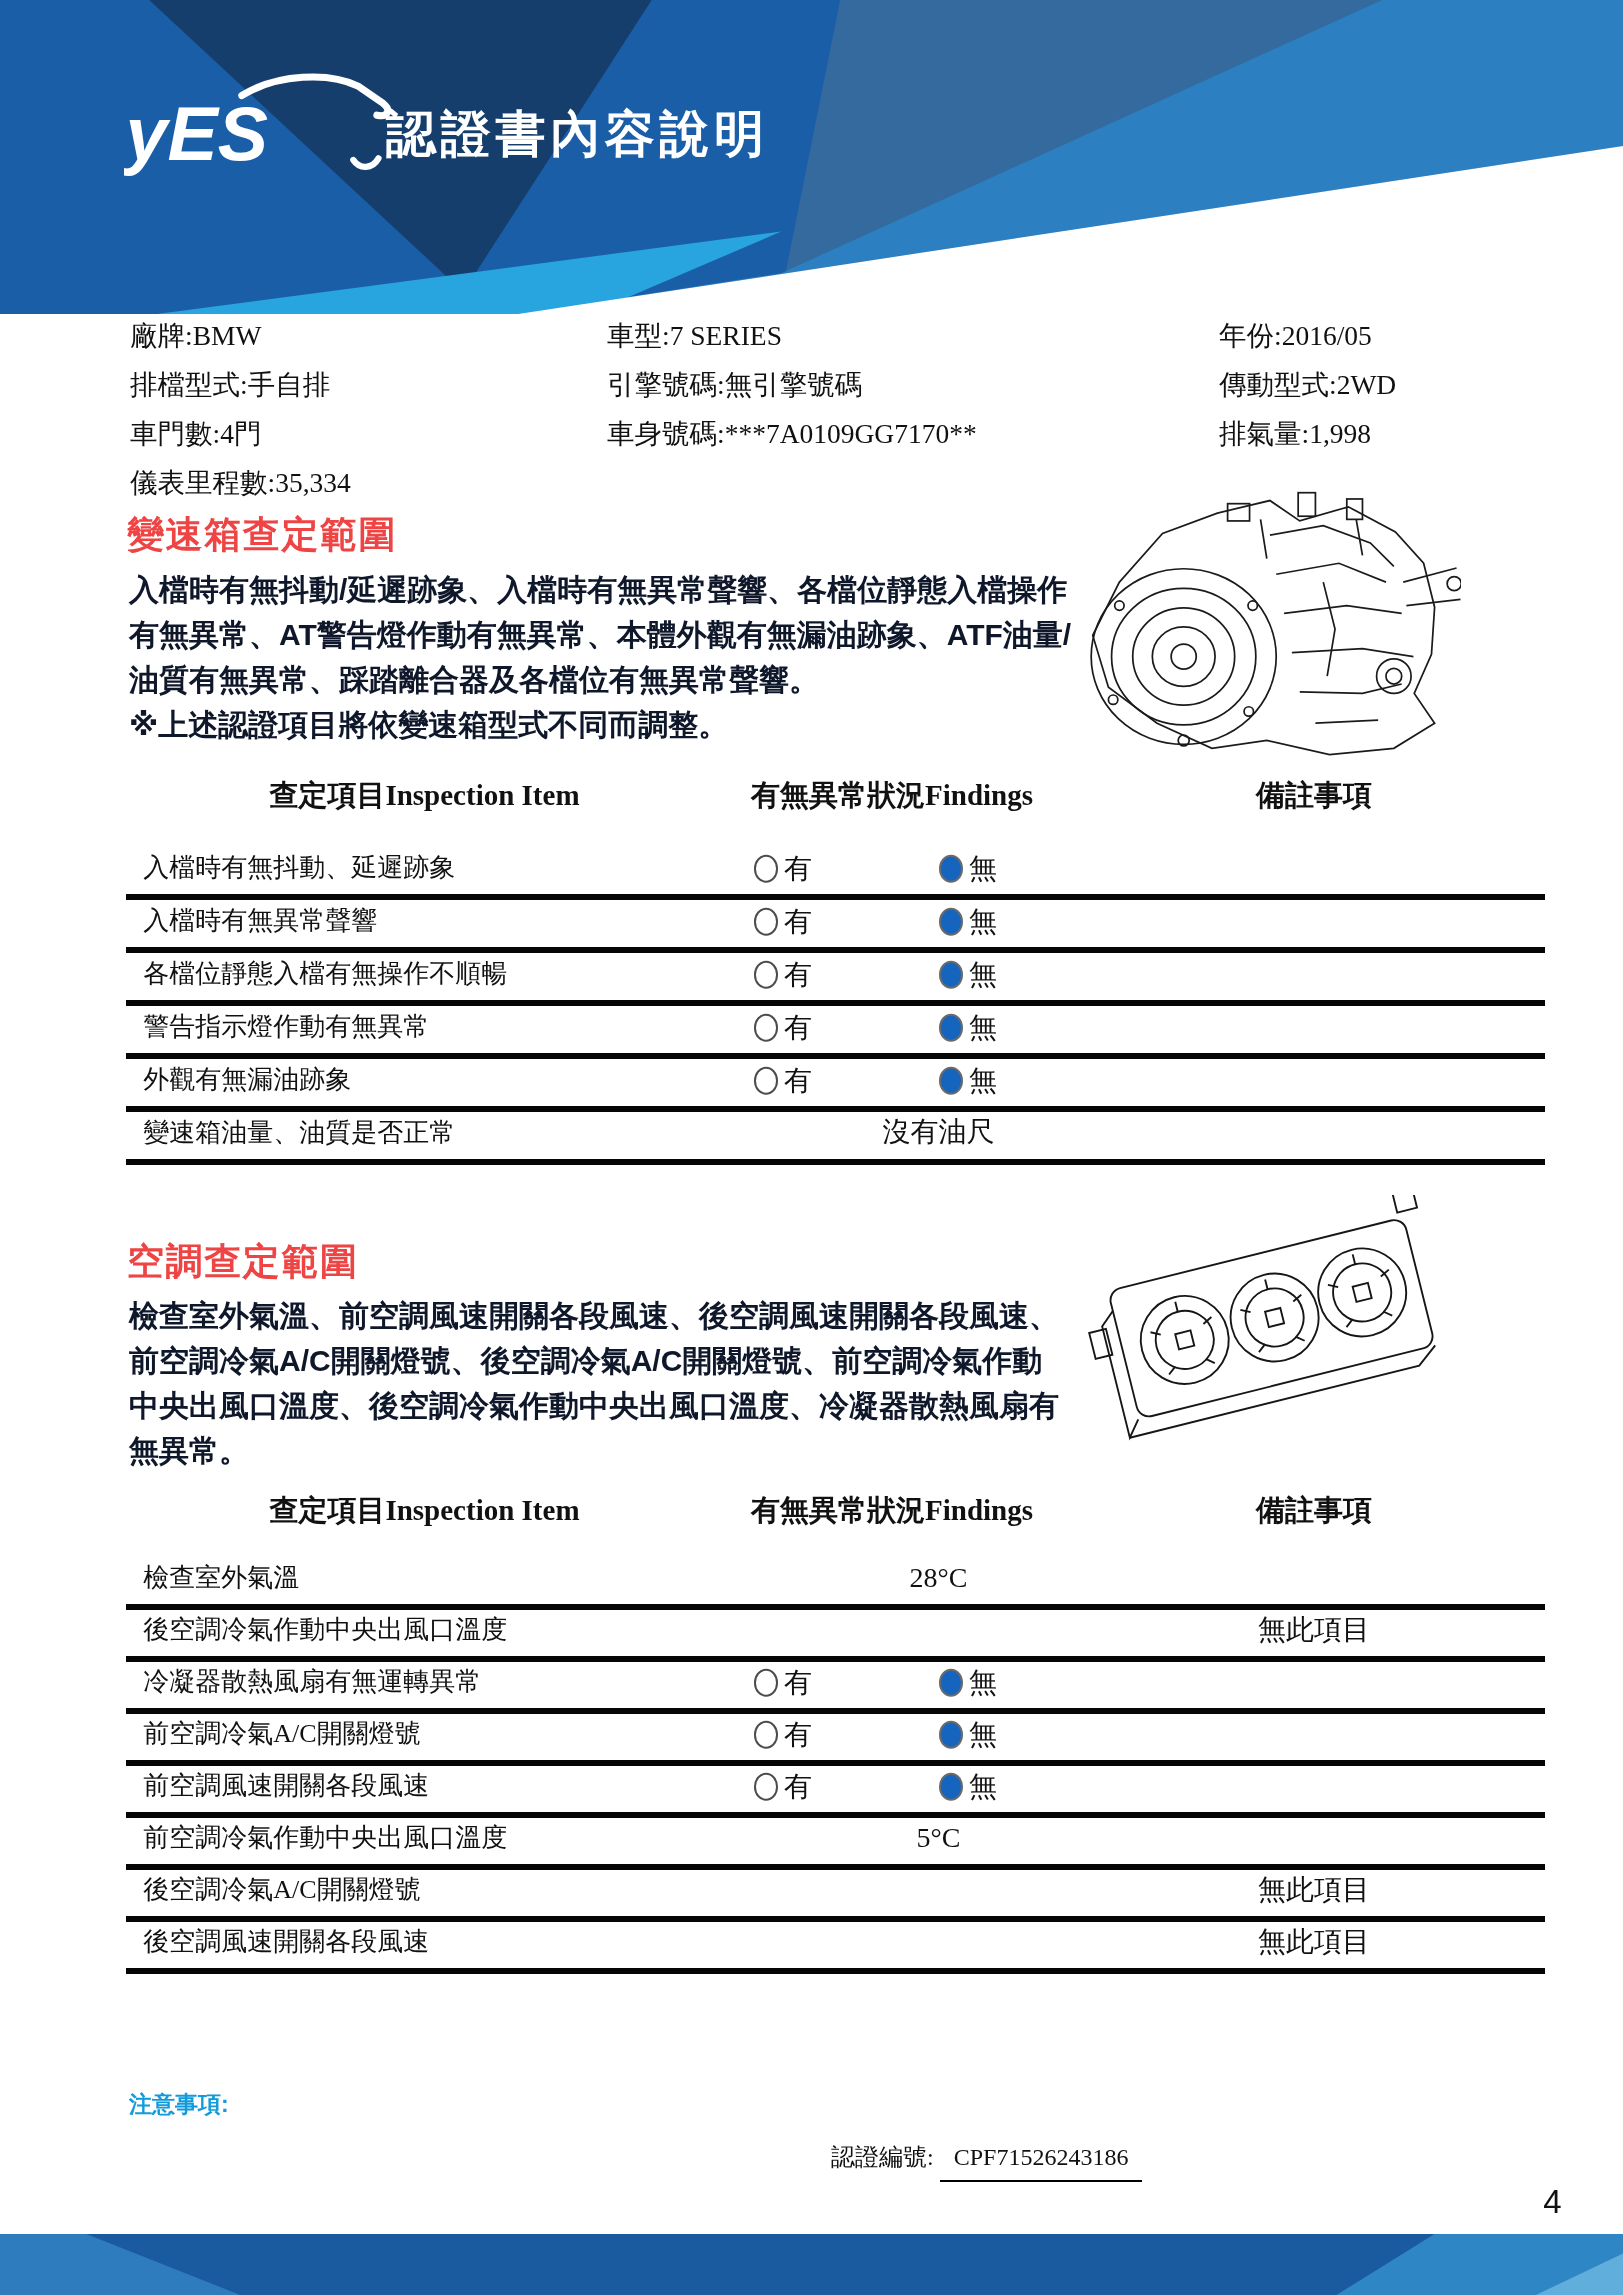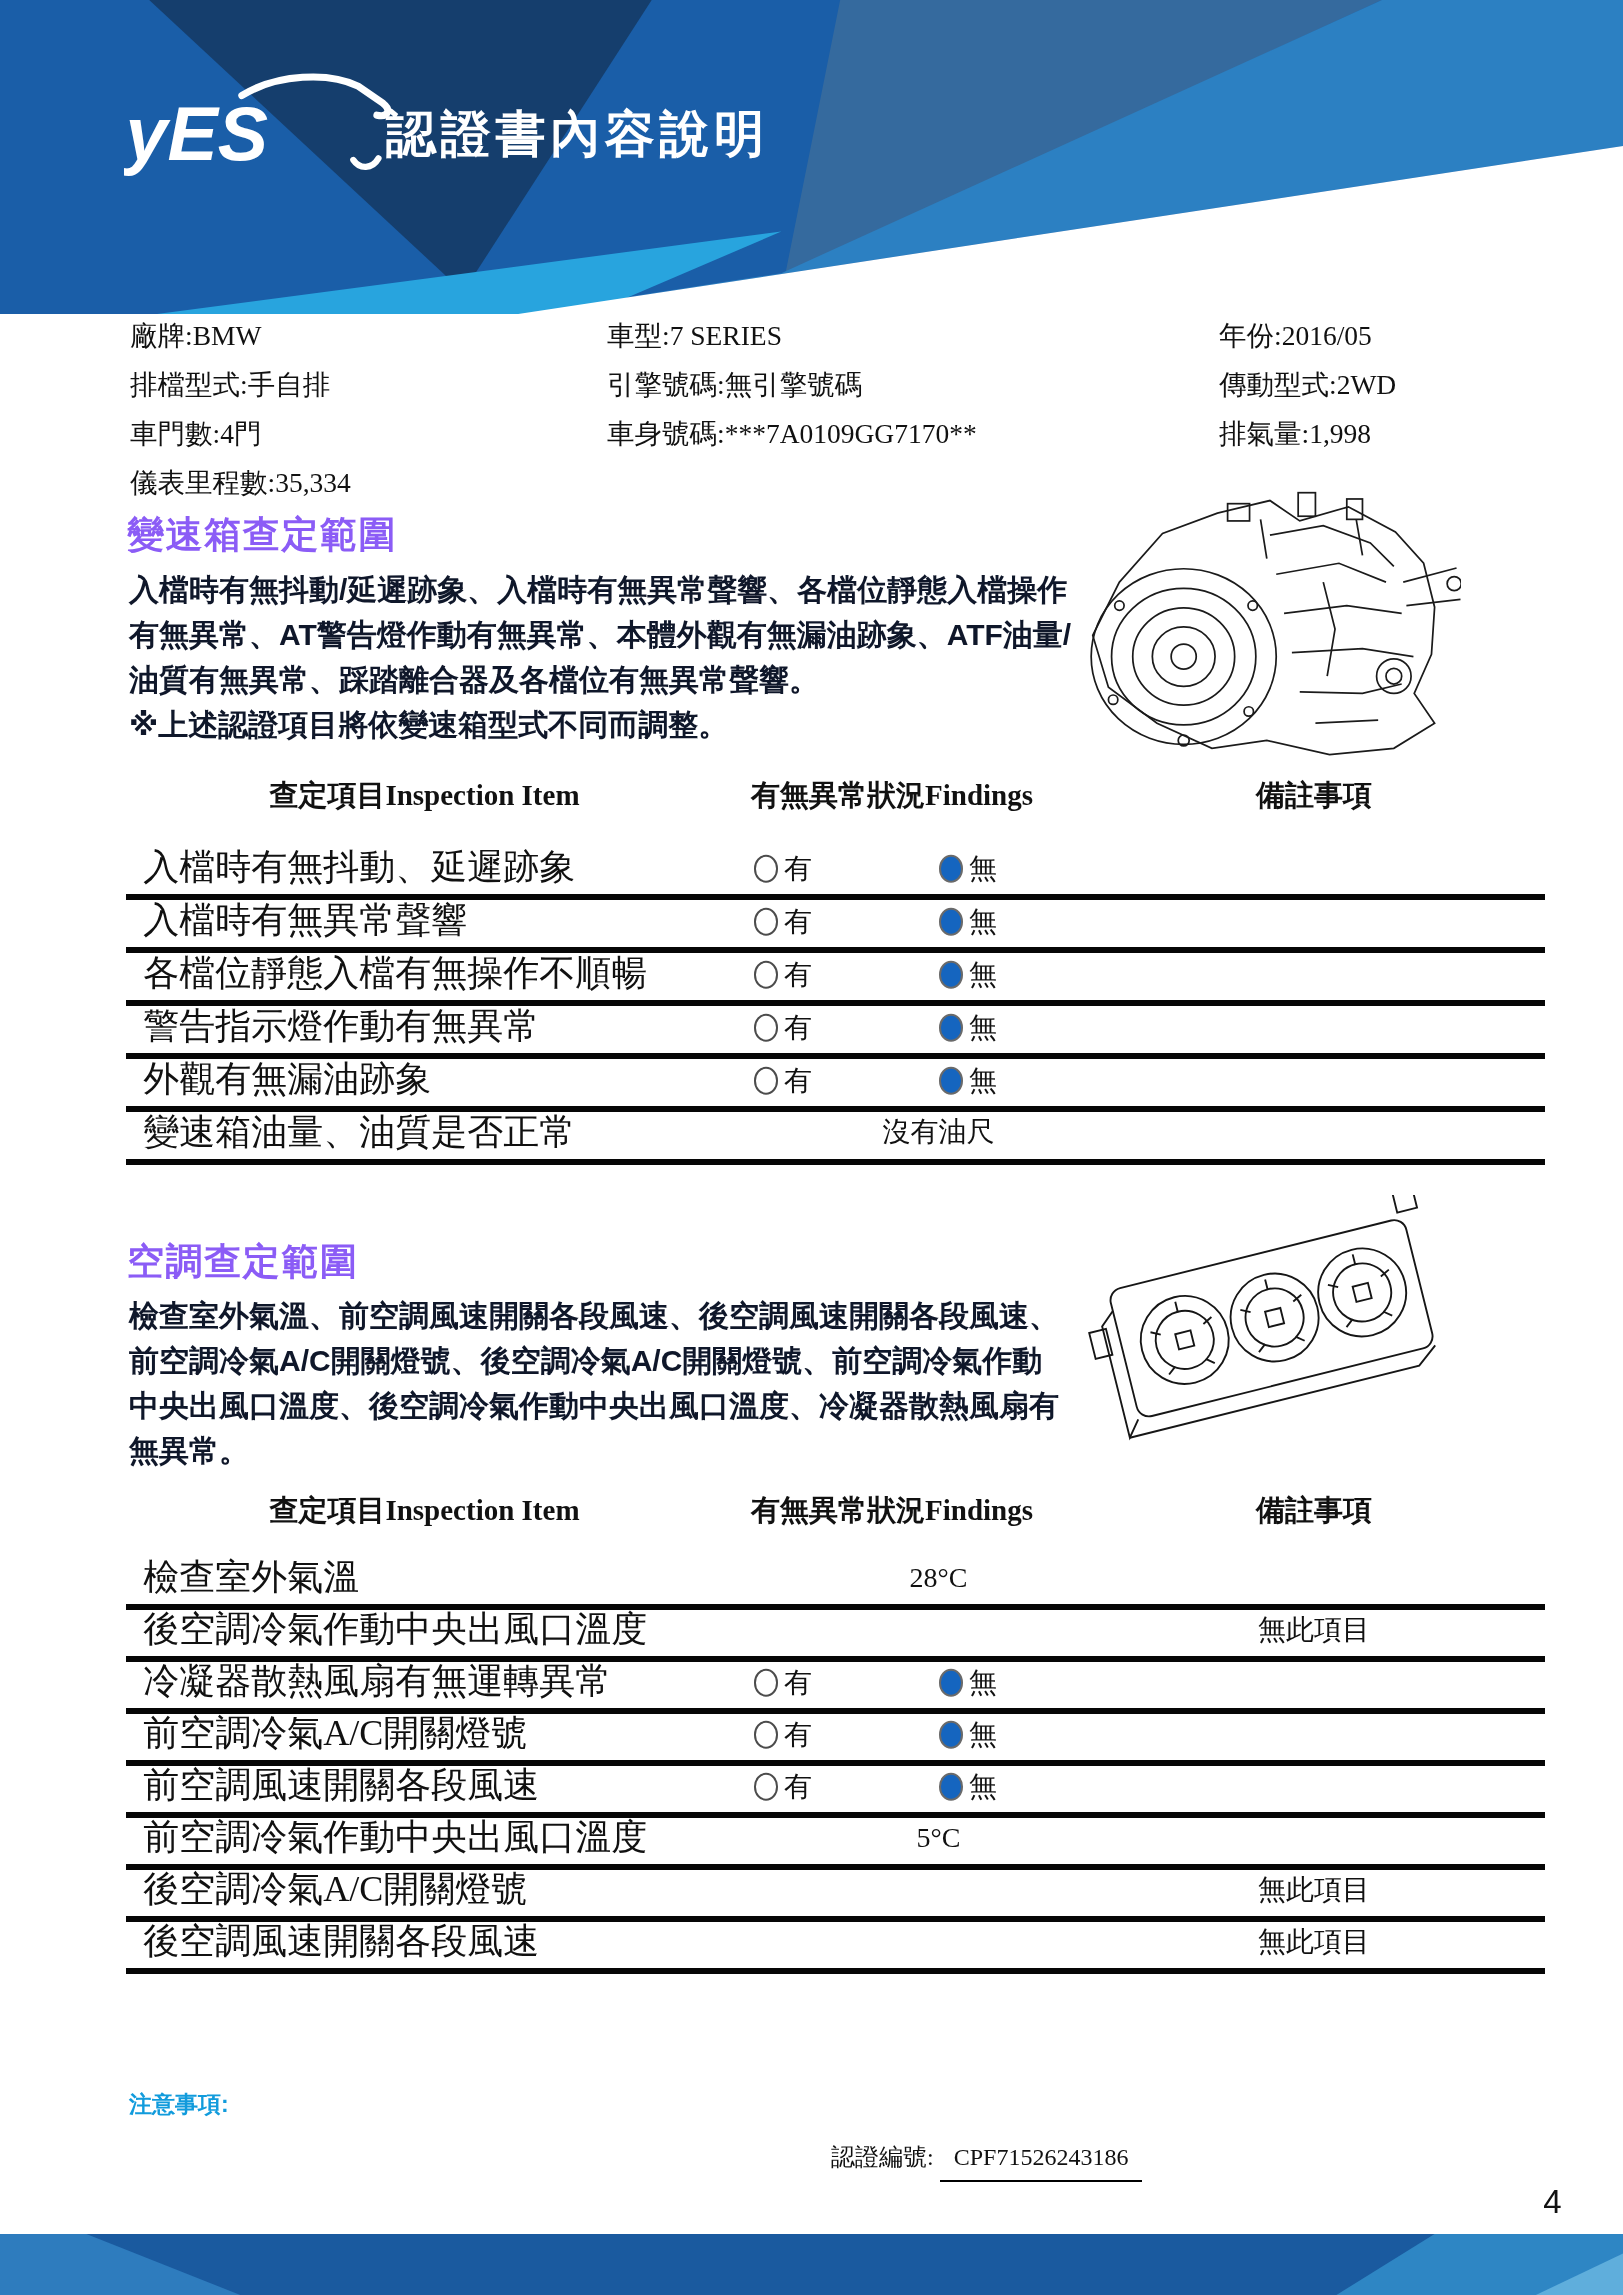--- a/index.html
+++ b/index.html
@@ -16,21 +16,21 @@
   
   .info{position:absolute;left:130px;top:311px;width:1421px;}
   .info-col{position:absolute;top:0;}
   .info-col.c1{left:0;}
   .info-col.c2{left:477px;}
   .info-col.c3{left:1089px;}
   .iline{height:49px;line-height:49px;font-size:27.5px;white-space:nowrap;}
   .ilabel::after{content:":";}
 
   
-  .sec-title{position:absolute;left:127px;color:#8b5cf6;
+  .sec-title{position:absolute;left:127px;color:#ef4444;
              font-family:"Liberation Sans","DejaVu Sans",sans-serif;
              font-weight:bold;font-size:37px;letter-spacing:1.6px;}
   .sec-title.trans{top:510px;}
   .sec-title.ac{top:1237px;}
   .desc{position:absolute;left:129px;width:982px;
         font-family:"Liberation Sans","DejaVu Sans",sans-serif;
         font-weight:bold;font-size:30px;color:#0f172a;}
   .desc div{height:45px;line-height:45px;white-space:nowrap;}
   .desc.trans{top:567px;}
   .desc.ac{top:1293px;}
@@ -48,21 +48,21 @@
   .th2{left:605px;width:322px;}
   .th3{left:1068px;width:240px;}
 
   .tbl{position:absolute;left:126px;width:1419px;}
   .tbl.t1{top:847px;}
   .tbl.t2{top:1558px;}
   .trow{position:relative;box-sizing:border-box;border-bottom:6.3px solid #060606;}
   .tbl.t1 .trow{height:53px;}
   .tbl.t2 .trow{height:52px;}
   .tlabel{position:absolute;left:17.3px;top:0;bottom:6.3px;display:flex;align-items:center;
-          font-size:36px;white-space:nowrap;}
+          font-size:26px;white-space:nowrap;}
   .rgroup{position:absolute;top:50%;transform:translateY(-56%);display:flex;align-items:center;}
   .rgroup.yes{left:628px;}
   .rgroup.no{left:813px;}
   .rb{display:inline-block;width:20.4px;height:24px;border-radius:50%;
       border:2.4px solid #4c4c4c;background:#ffffff;margin-right:5.5px;}
   .rb.sel{background:#1565BF;border-color:#6a6a6a;}
   .rlabel{font-size:28px;}
   .tvalue{position:absolute;left:628px;width:369px;top:0;bottom:6.3px;display:flex;
           align-items:center;justify-content:center;font-size:28px;}
   .tremark{position:absolute;left:1070px;width:236px;top:0;bottom:6.3px;display:flex;

